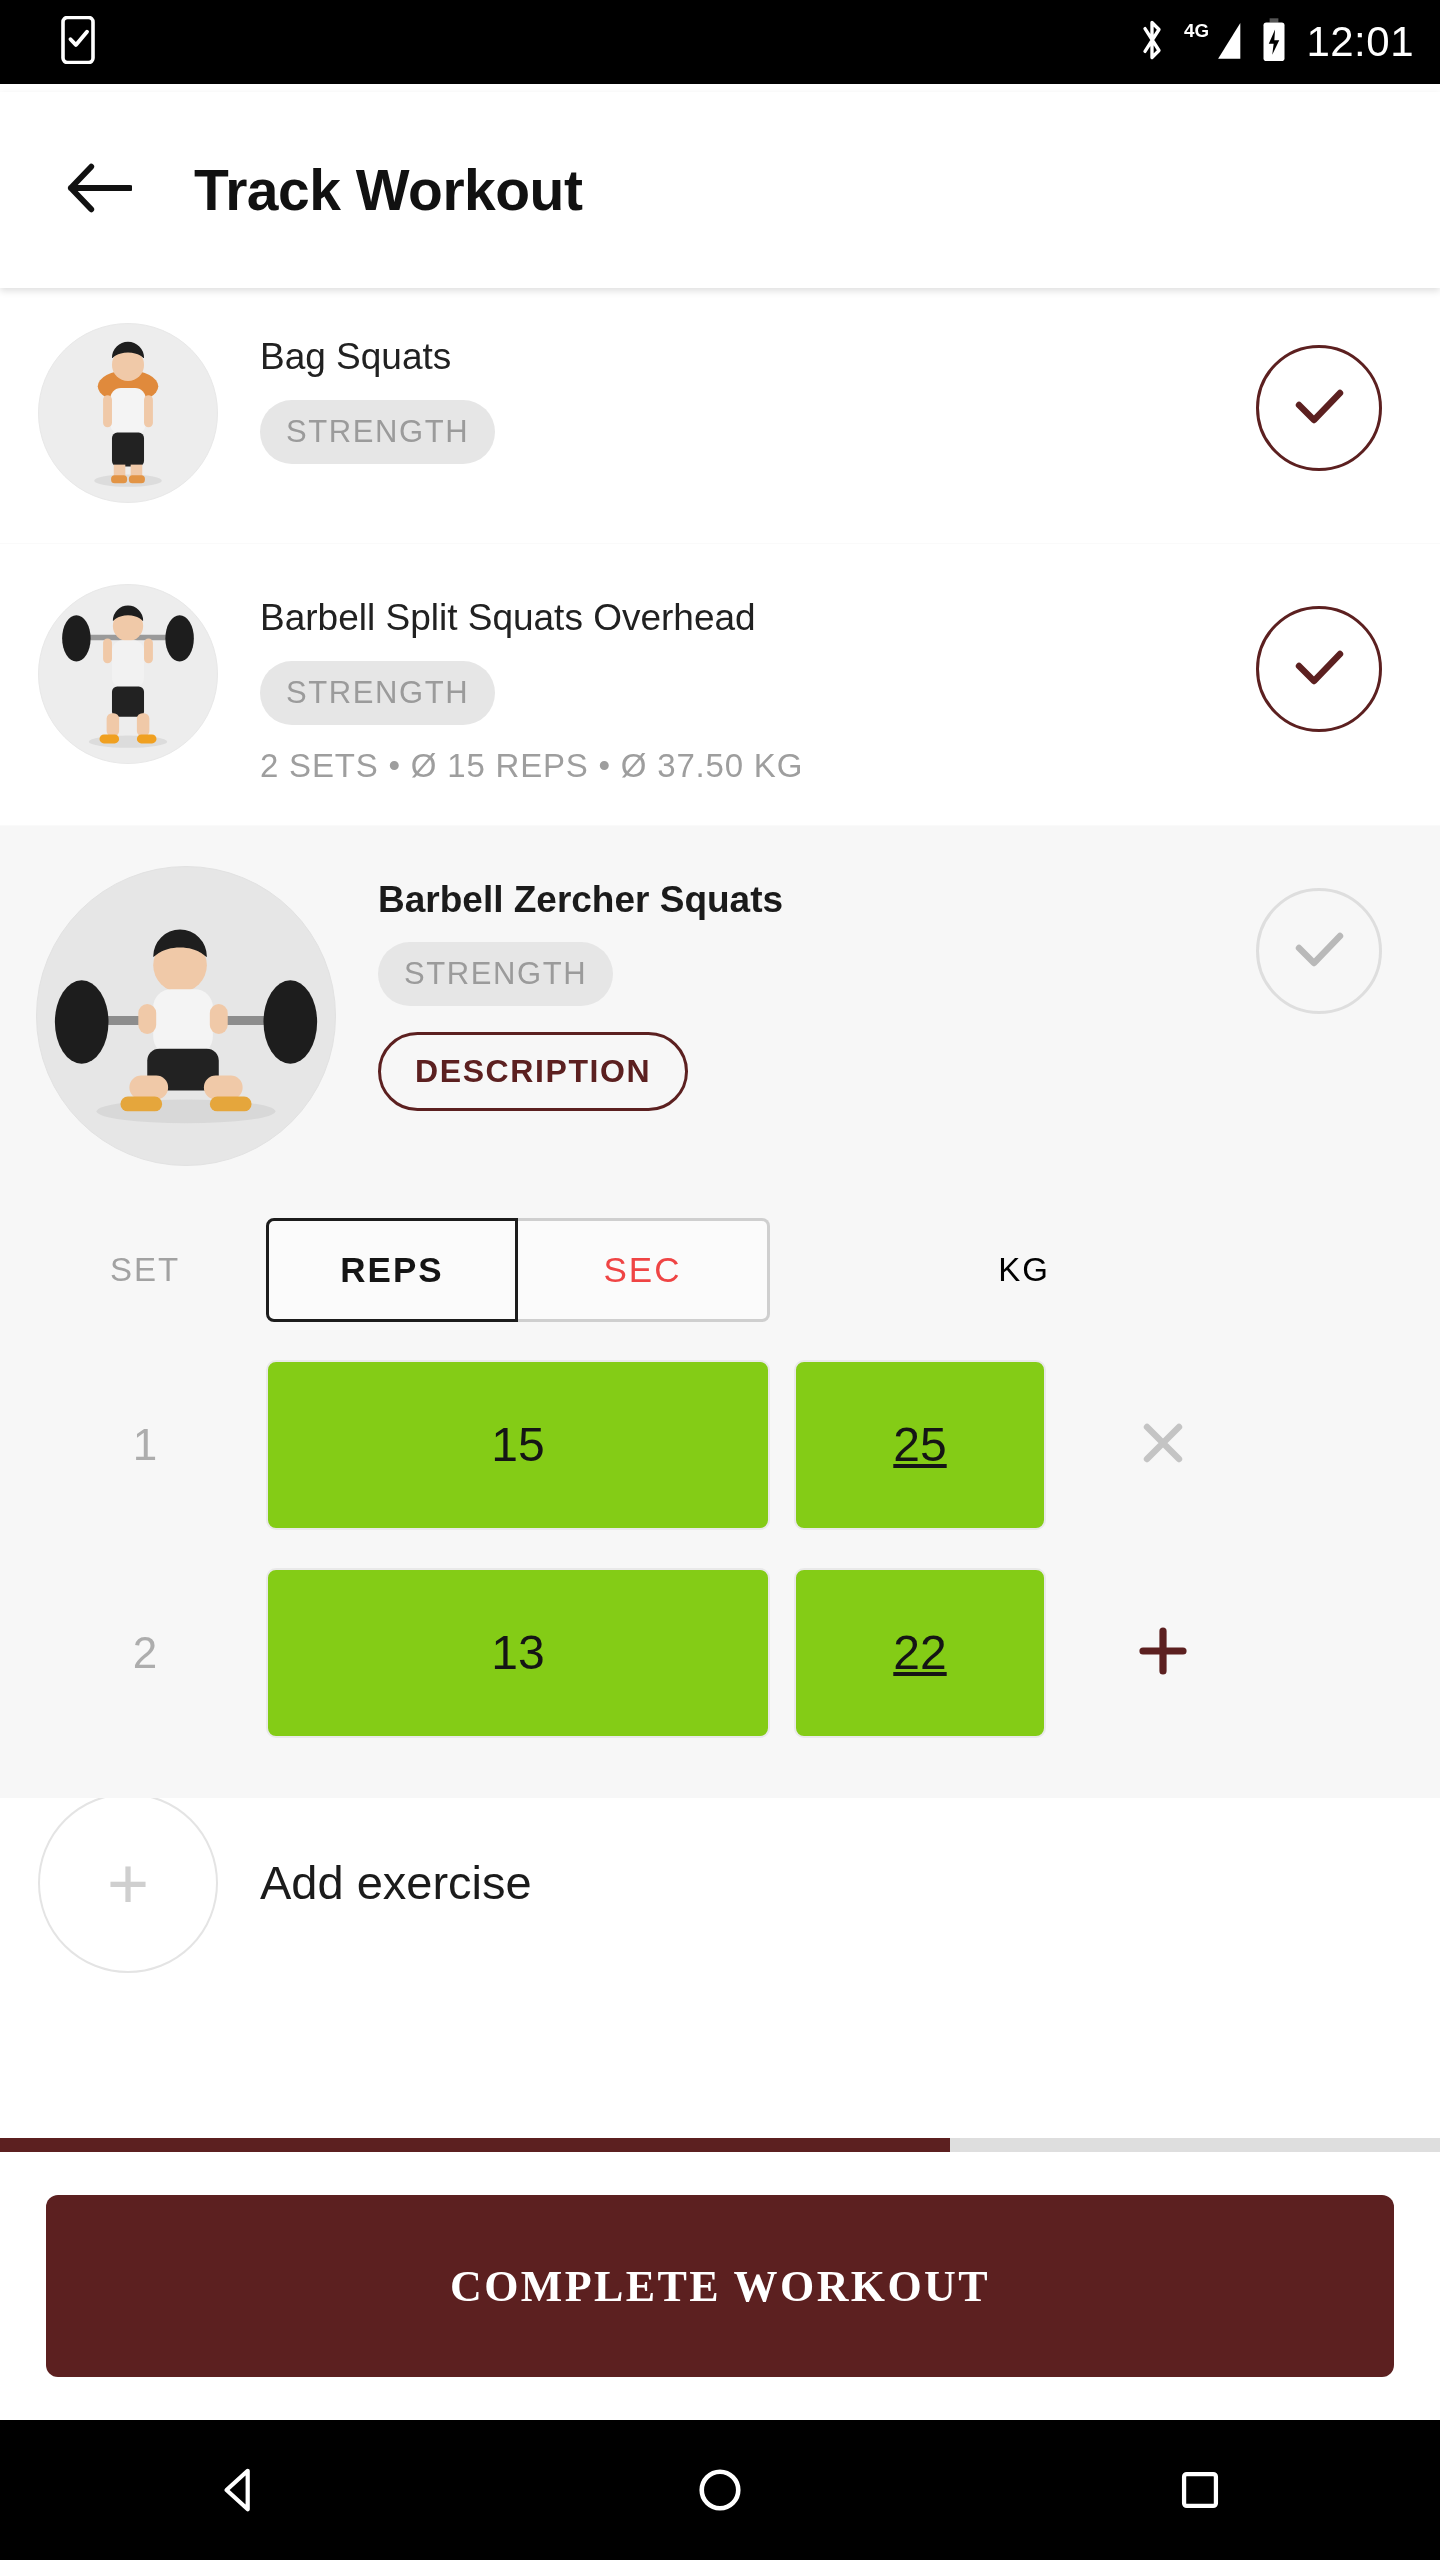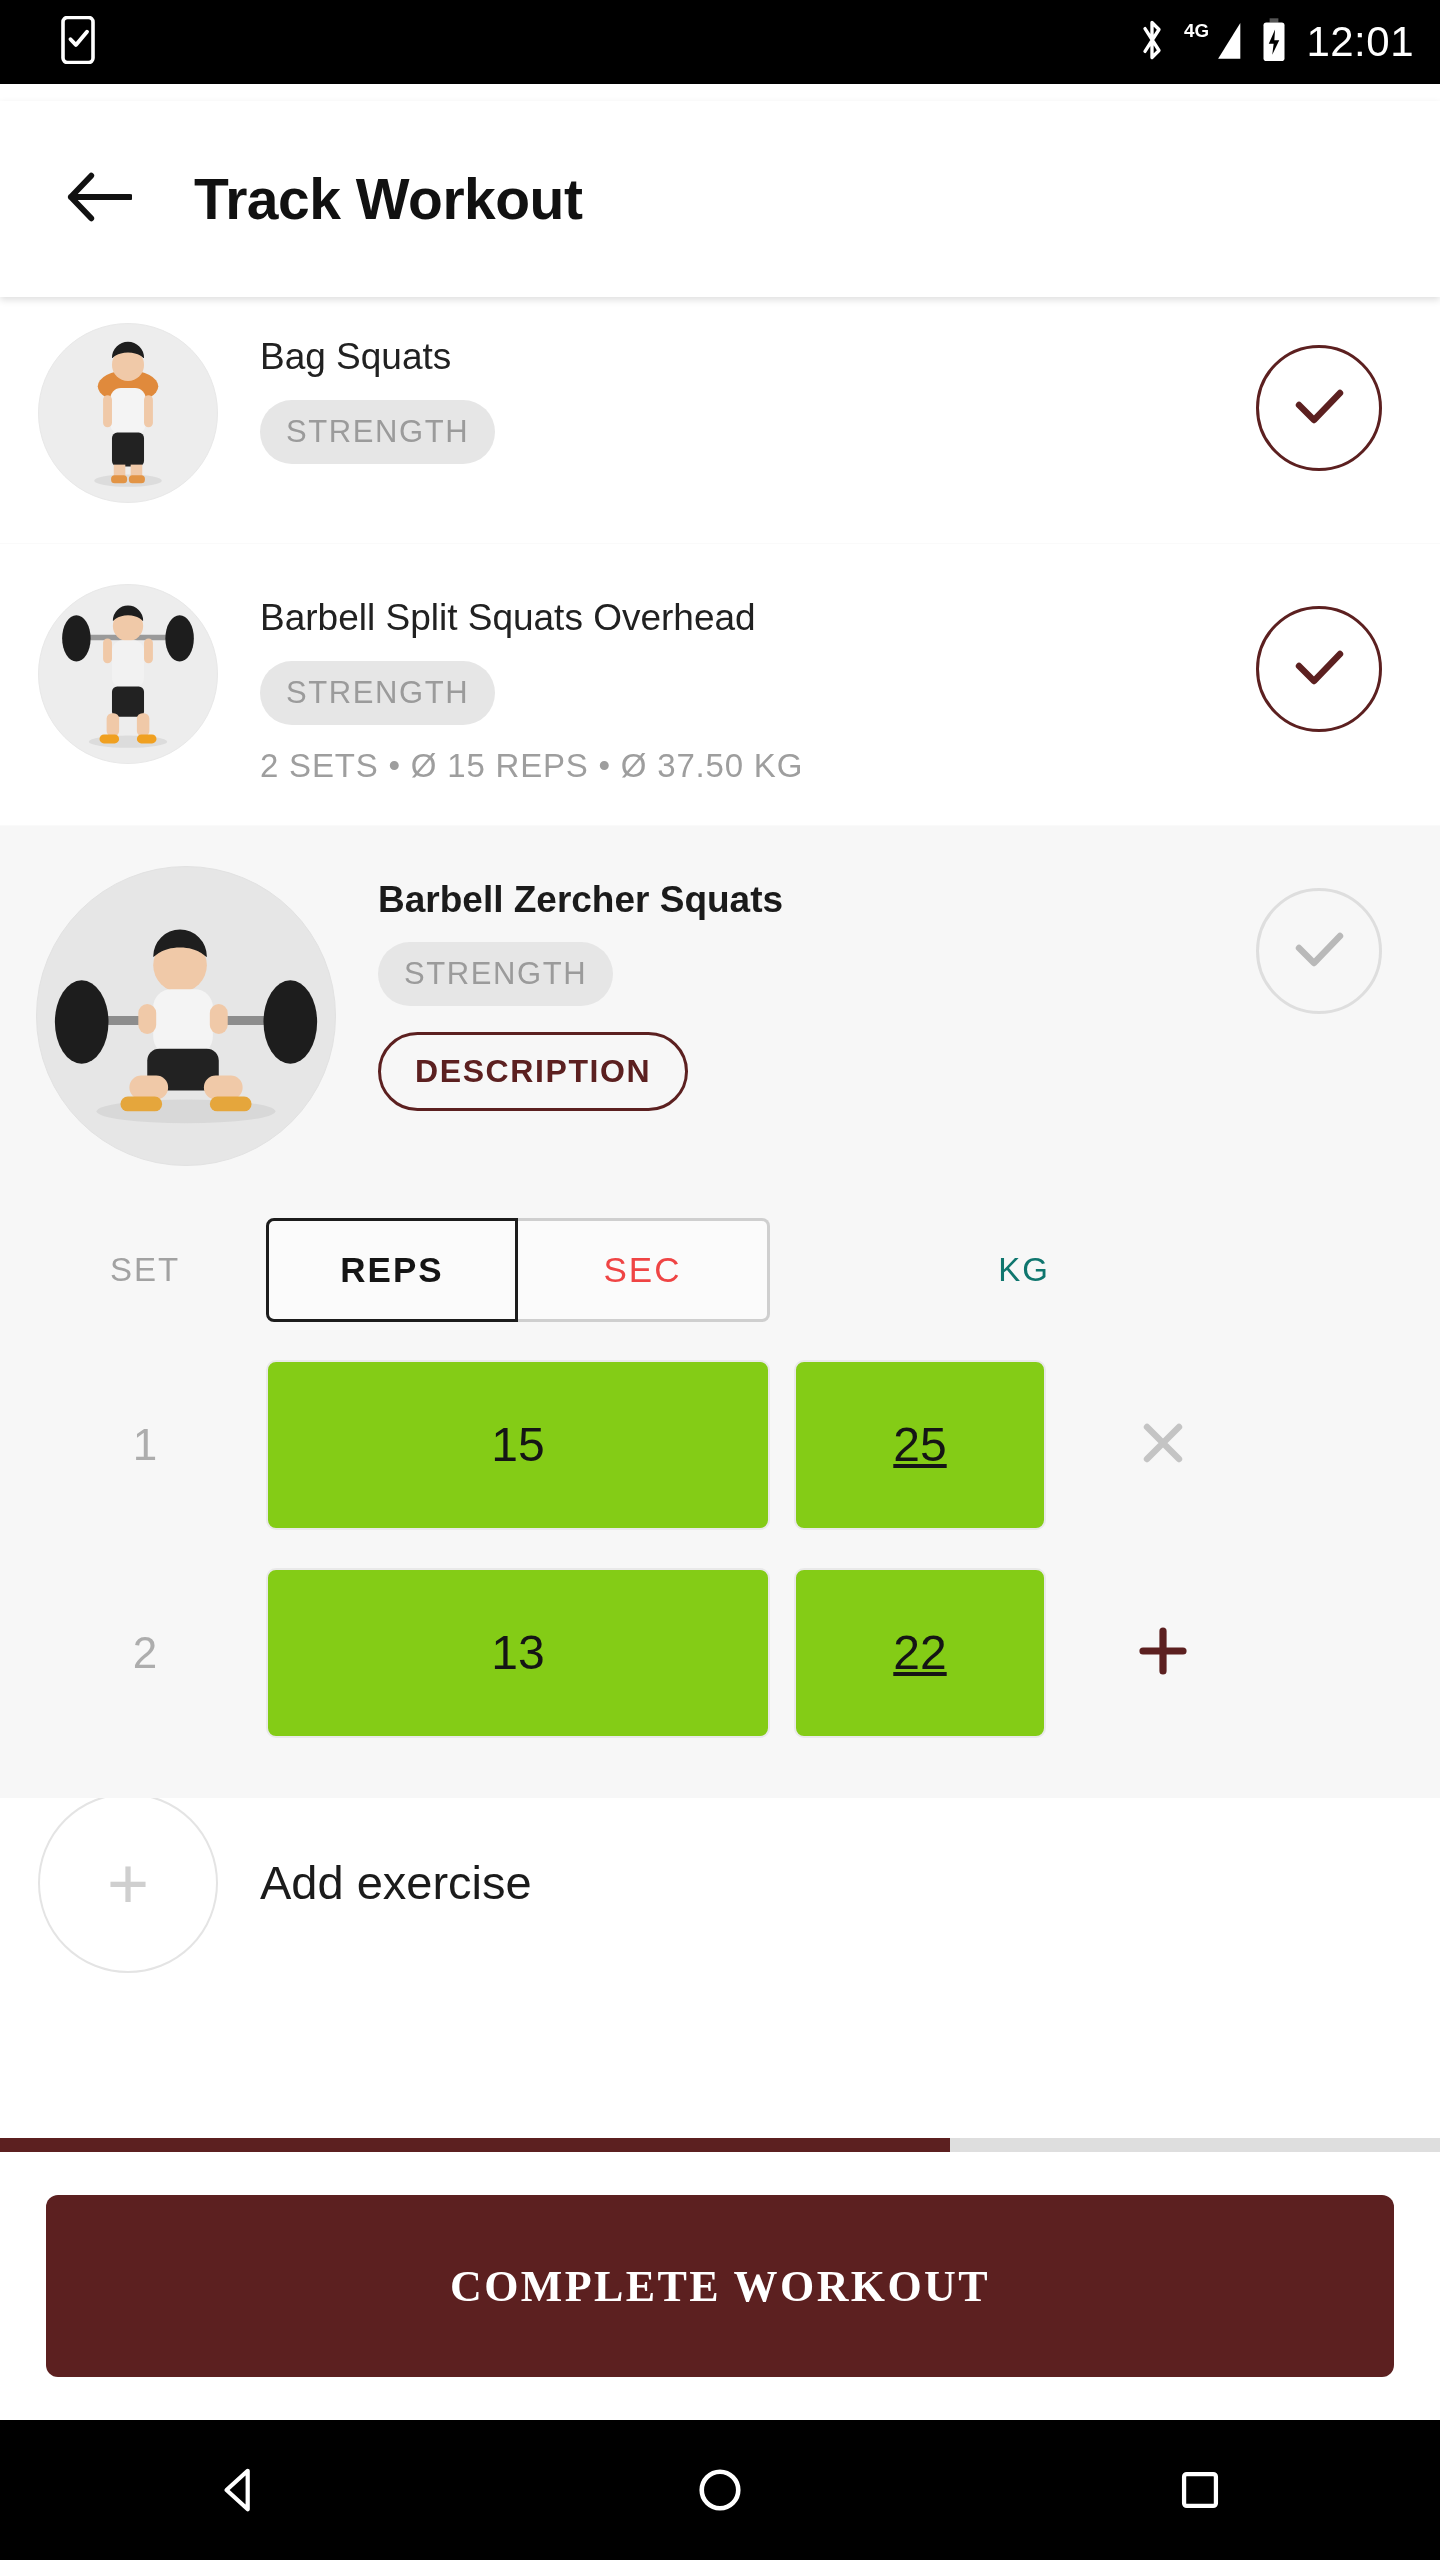--- a/index.html
+++ b/index.html
@@ -18,21 +18,21 @@
     display:flex; align-items:center; justify-content:space-between;
     padding: 0 26px 0 60px;
   }
   .sb-left { display:flex; align-items:center; gap:14px; }
   .sb-right { display:flex; align-items:center; gap:18px; }
   .sb-icon { display:block; }
   .sb-time { font-size:42px; font-weight:500; letter-spacing:0.5px; line-height:1; }
 
   
   .appbar {
-    position:absolute; top:101px; left:0; width:1440px; height:196px;
+    position:absolute; top:92px; left:0; width:1440px; height:196px;
     background:#fff; display:flex; align-items:center;
     box-shadow: 0 3px 7px rgba(0,0,0,0.13);
     z-index: 5;
   }
   .back-btn {
     width:110px; height:110px; margin-left:44px;
     display:flex; align-items:center; justify-content:center;
     cursor:pointer;
   }
   .appbar-title {
@@ -104,21 +104,21 @@
     font-size:35px; letter-spacing:2px; cursor:pointer; background:#fbfbfb;
   }
   .toggle-opt.sel {
     border:3px solid #1c1c1c; color:#151515; font-weight:bold;
     border-radius:8px 0 0 8px;
   }
   .toggle-opt.unsel {
     border:3px solid #cfcfcf; border-left:none; color:#ef4444;
     border-radius:0 8px 8px 0;
   }
-  .col-kg { flex:1; text-align:center; font-size:33px; color:#0f766e; letter-spacing:2px; padding-right:140px;padding-left:38px;}
+  .col-kg { flex:1; text-align:center; font-size:33px; color:#000000; letter-spacing:2px; padding-right:140px;padding-left:38px;}
 
   .set-row { display:flex; align-items:center; padding:0 60px; margin-top:38px; }
   .set-num { width:170px; text-align:center; font-size:44px; color:#adadad; }
   .field {
     height:170px; background:#84cc16; border:2px solid #e9e9e9; border-radius:10px;
     display:flex; align-items:center; justify-content:center;
     font-size:48px; color:#151515; cursor:text;
   }
   .field.reps { width:504px; margin-left:36px; }
   .field.kg { width:252px; margin-left:24px;text-decoration:underline; }

